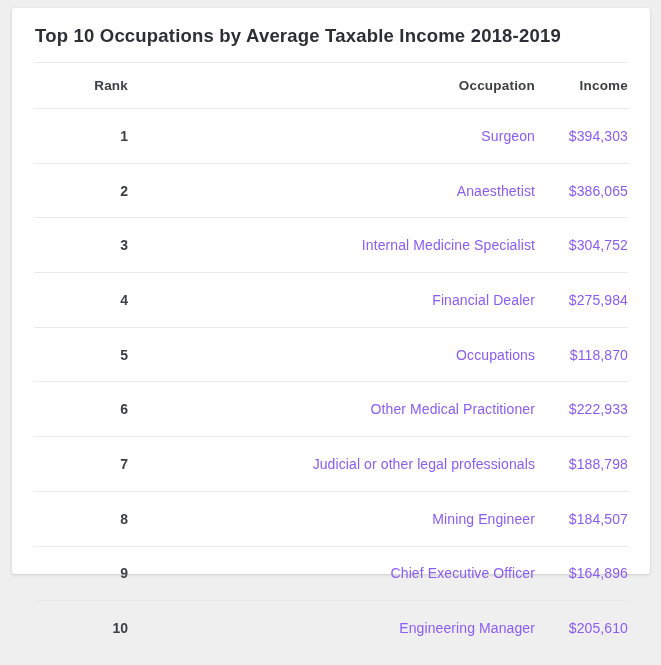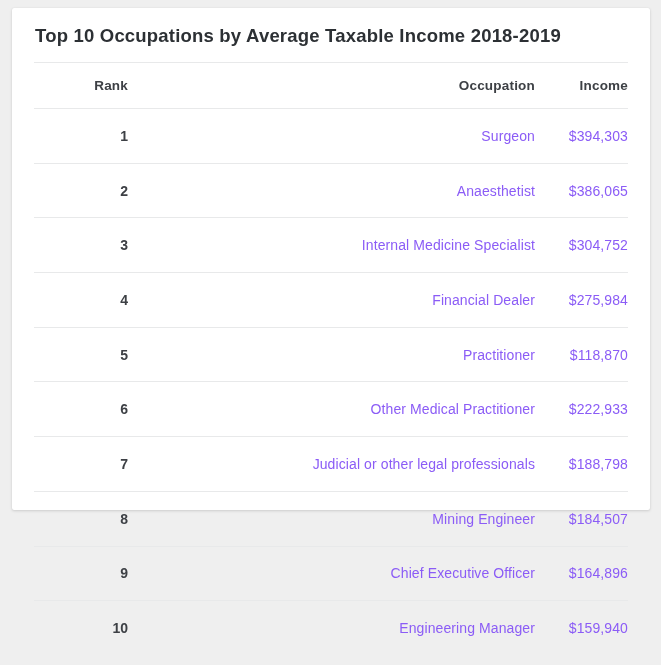--- a/index.html
+++ b/index.html
@@ -8,21 +8,21 @@
     width: 661px;
     height: 665px;
     overflow: hidden;
     background: #efefef;
     font-family: "Liberation Sans", sans-serif;
   }
   .card {
     position: relative;
     margin: 8px 11px 0 12px;
     width: 638px;
-    height: 502px;
+    height: 566px;
     box-sizing: border-box;
     background: #ffffff;
     border-radius: 2px;
     box-shadow: 0 1px 3px rgba(0,0,0,0.14), 0 0 1px rgba(0,0,0,0.10);
   }
   .title-bar {
     height: 54px;
     display: flex;
     align-items: center;
     padding: 2px 23px 0 23px;
@@ -101,21 +101,21 @@
       <div class="cell occ">Internal Medicine Specialist</div>
       <div class="cell income">$304,752</div>
     </div>
     <div class="row data">
       <div class="cell rank">4</div>
       <div class="cell occ">Financial Dealer</div>
       <div class="cell income">$275,984</div>
     </div>
     <div class="row data">
       <div class="cell rank">5</div>
-      <div class="cell occ">Practitioner</div>
+      <div class="cell occ">Occupations</div>
       <div class="cell income">$118,870</div>
     </div>
     <div class="row data">
       <div class="cell rank">6</div>
       <div class="cell occ">Other Medical Practitioner</div>
       <div class="cell income">$222,933</div>
     </div>
     <div class="row data">
       <div class="cell rank">7</div>
       <div class="cell occ">Judicial or other legal professionals</div>
@@ -127,16 +127,16 @@
       <div class="cell income">$184,507</div>
     </div>
     <div class="row data">
       <div class="cell rank">9</div>
       <div class="cell occ">Chief Executive Officer</div>
       <div class="cell income">$164,896</div>
     </div>
     <div class="row data">
       <div class="cell rank">10</div>
       <div class="cell occ">Engineering Manager</div>
-      <div class="cell income">$159,940</div>
+      <div class="cell income">$205,610</div>
     </div>
   </div>
 </div>
 
 </body></html>

